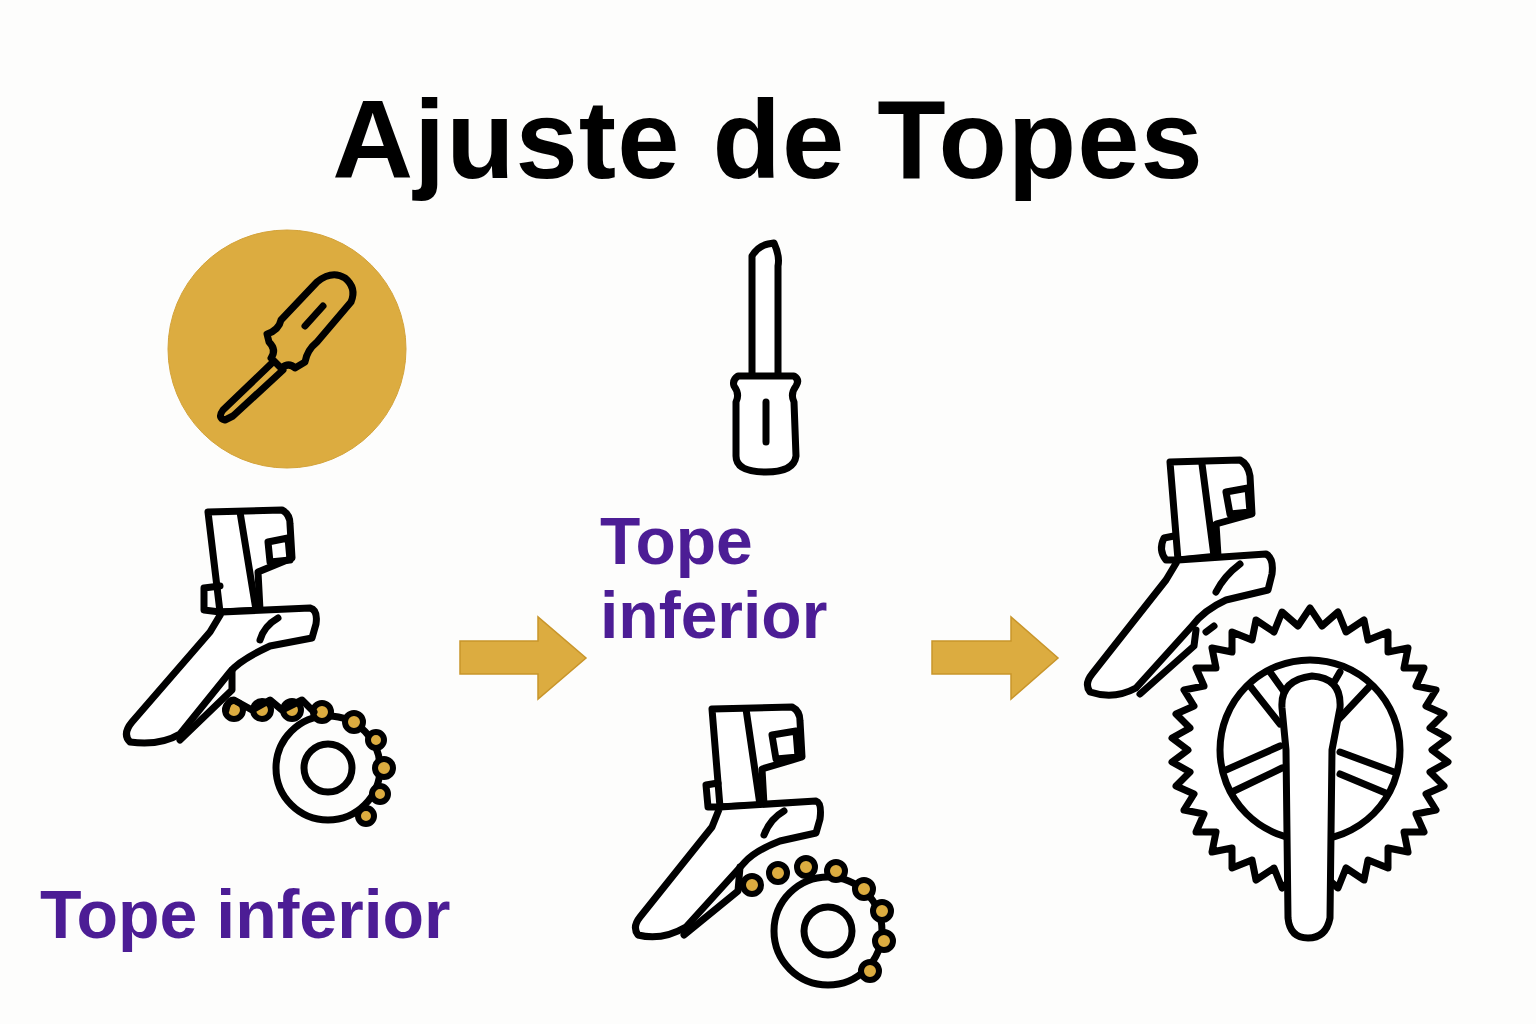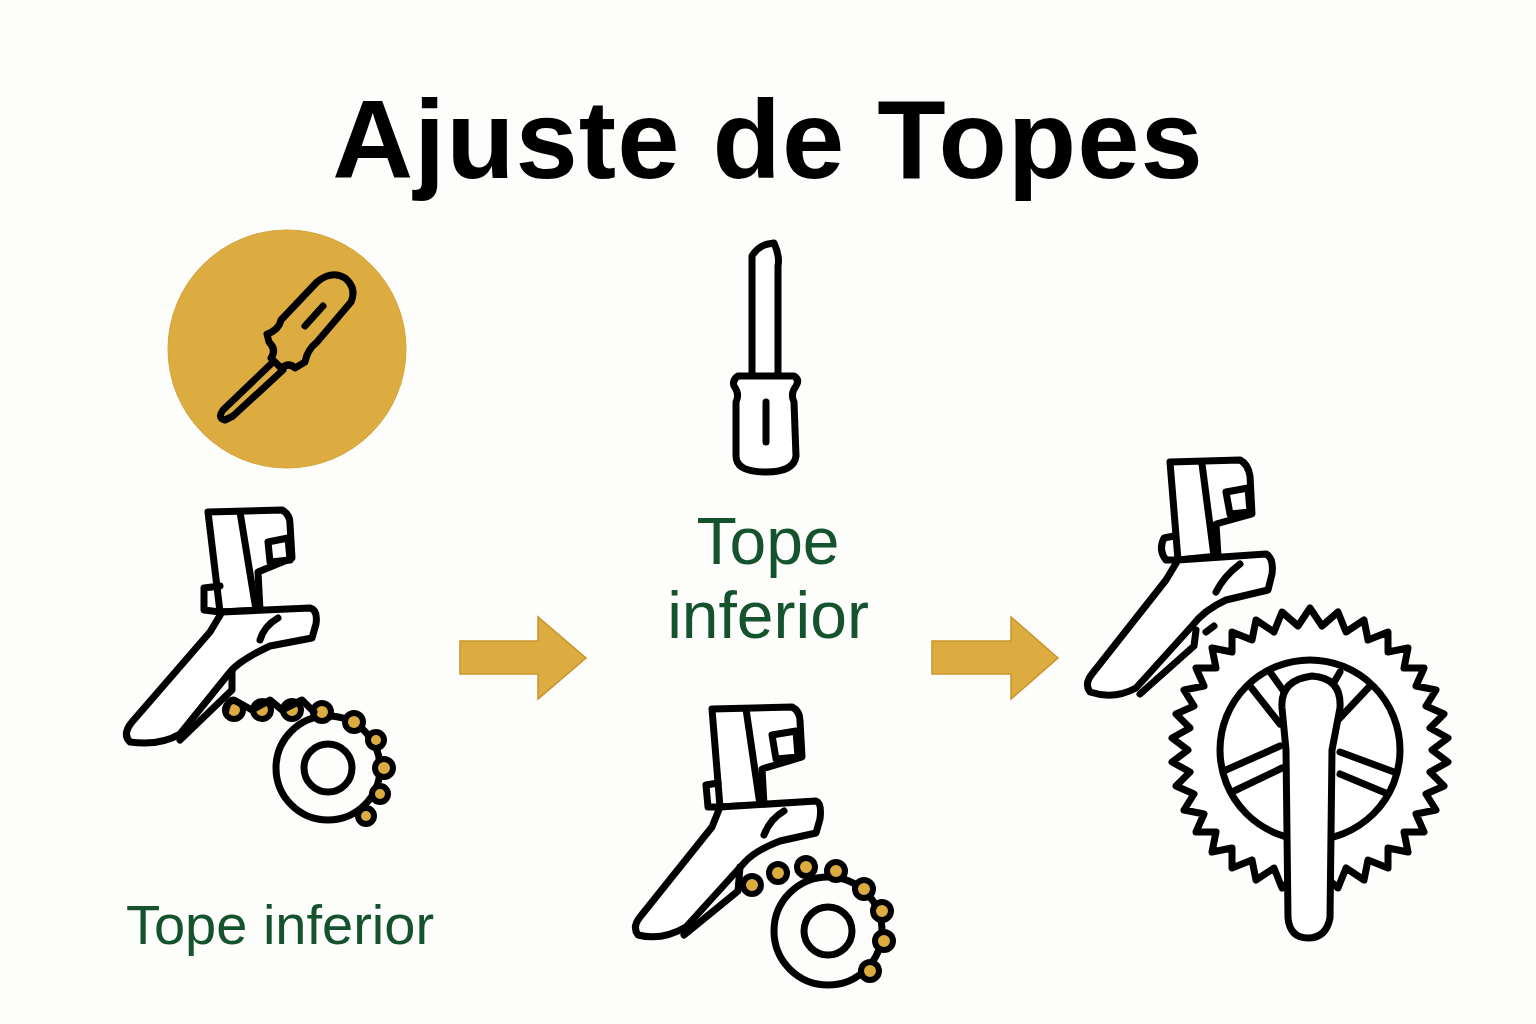--- a/index.html
+++ b/index.html
@@ -7,24 +7,24 @@
       width: 1536px; height: 1024px; overflow: hidden;
       background: #fdfdfc; position: relative;
       font-family: "Liberation Sans", "DejaVu Sans", sans-serif;
     }
     .title {
       position: absolute; left: 0; top: 78px; width: 1536px;
       text-align: center; font-size: 112px; font-weight: 700;
       color: #000; letter-spacing: 1px; line-height: 1.1;
     }
     .label {
-      position: absolute; font-weight: 400; color: #14532d; text-align: center;
+      position: absolute; font-weight: 700; color: #4c1d95; 
       line-height: 1.12;
     }
-    .label-inferior { left: 40px; top: 894px; width: 480px; font-size: 56px; }
+    .label-inferior { left: 40px; top: 876px; width: 480px; font-size: 68px; }
     .label-superior { left: 600px; top: 505px; width: 336px; font-size: 66px; }
     svg { position: absolute; overflow: visible; }
     .ink { fill: none; stroke: #000; stroke-width: 7; stroke-linecap: round; stroke-linejoin: round; }
     .ink-w { fill: #fff; stroke: #000; stroke-width: 7; stroke-linecap: round; stroke-linejoin: round; }
     .bead { fill: #dcac40; stroke: #000; stroke-width: 6; }
   </style>
 </head>
 <body>
 
 <div class="title">Ajuste de Topes</div>

